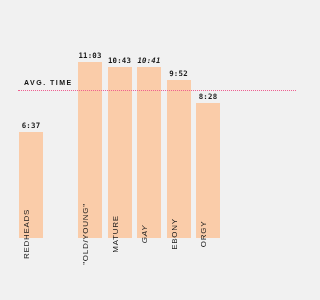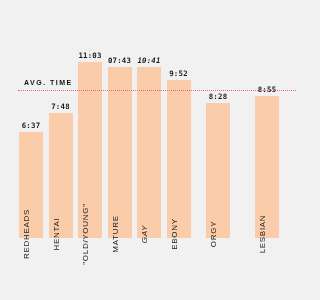--- a/index.html
+++ b/index.html
@@ -79,53 +79,43 @@
 <body>
 
 <div id="chart-root">
 
   <div id="plot">
       <div class="bar-slot" style="left: 1px; height: 106px;">
         <div class="bar" style="height: 106px; background: rgb(250, 204, 169);"></div>
         <div class="bar-value" style="bottom: 108px;">6:37</div>
         <div class="bar-label">REDHEADS</div>
       </div>
-      <div class="bar-slot" style="left: 30.5px; height: 125px;">
-        <div class="bar" style="height: 125px; background: rgb(250, 204, 169);"></div>
-        <div class="bar-value" style="bottom: 127px;">7:48</div>
-        <div class="bar-label">HENTAI</div>
-      </div>
       <div class="bar-slot" style="left: 60px; height: 176px;">
         <div class="bar" style="height: 176px; background: rgb(250, 204, 169);"></div>
         <div class="bar-value" style="bottom: 178px;">11:03</div>
         <div class="bar-label">"OLD/YOUNG"</div>
       </div>
       <div class="bar-slot" style="left: 89.5px; height: 171px;">
         <div class="bar" style="height: 171px; background: rgb(250, 204, 169);"></div>
-        <div class="bar-value" style="bottom: 173px;">07:43</div>
+        <div class="bar-value" style="bottom: 173px;">10:43</div>
         <div class="bar-label">MATURE</div>
       </div>
       <div class="bar-slot" style="left: 119px; height: 171px; font-style: italic;">
         <div class="bar" style="height: 171px; background: rgb(250, 204, 169);"></div>
         <div class="bar-value" style="bottom: 173px;">10:41</div>
         <div class="bar-label">GAY</div>
       </div>
       <div class="bar-slot" style="left: 148.5px; height: 158px; margin-top: 37px;">
         <div class="bar" style="height: 158px; background: rgb(250, 204, 169);"></div>
         <div class="bar-value" style="bottom: 160px;">9:52</div>
         <div class="bar-label">EBONY</div>
       </div>
-      <div class="bar-slot" style="left: 188px; height: 135px;">
+      <div class="bar-slot" style="left: 178px; height: 135px;">
         <div class="bar" style="height: 135px; background: rgb(250, 204, 169);"></div>
         <div class="bar-value" style="bottom: 137px;">8:28</div>
         <div class="bar-label">ORGY</div>
-      </div>
-      <div class="bar-slot" style="left: 237px; height: 142px;">
-        <div class="bar" style="height: 142px; background: rgb(250, 204, 169);"></div>
-        <div class="bar-value" style="bottom: 144px;">8:55</div>
-        <div class="bar-label">LESBIAN</div>
       </div>
     </div>
 
   <div id="avg-line" style="top: 89.7715px; border-top-color: rgb(239, 95, 144);"></div>
   <div id="avg-label" style="left: 24px; top: 78.7715px;">AVG. TIME</div>
 
 </div>
 
 </body></html>

